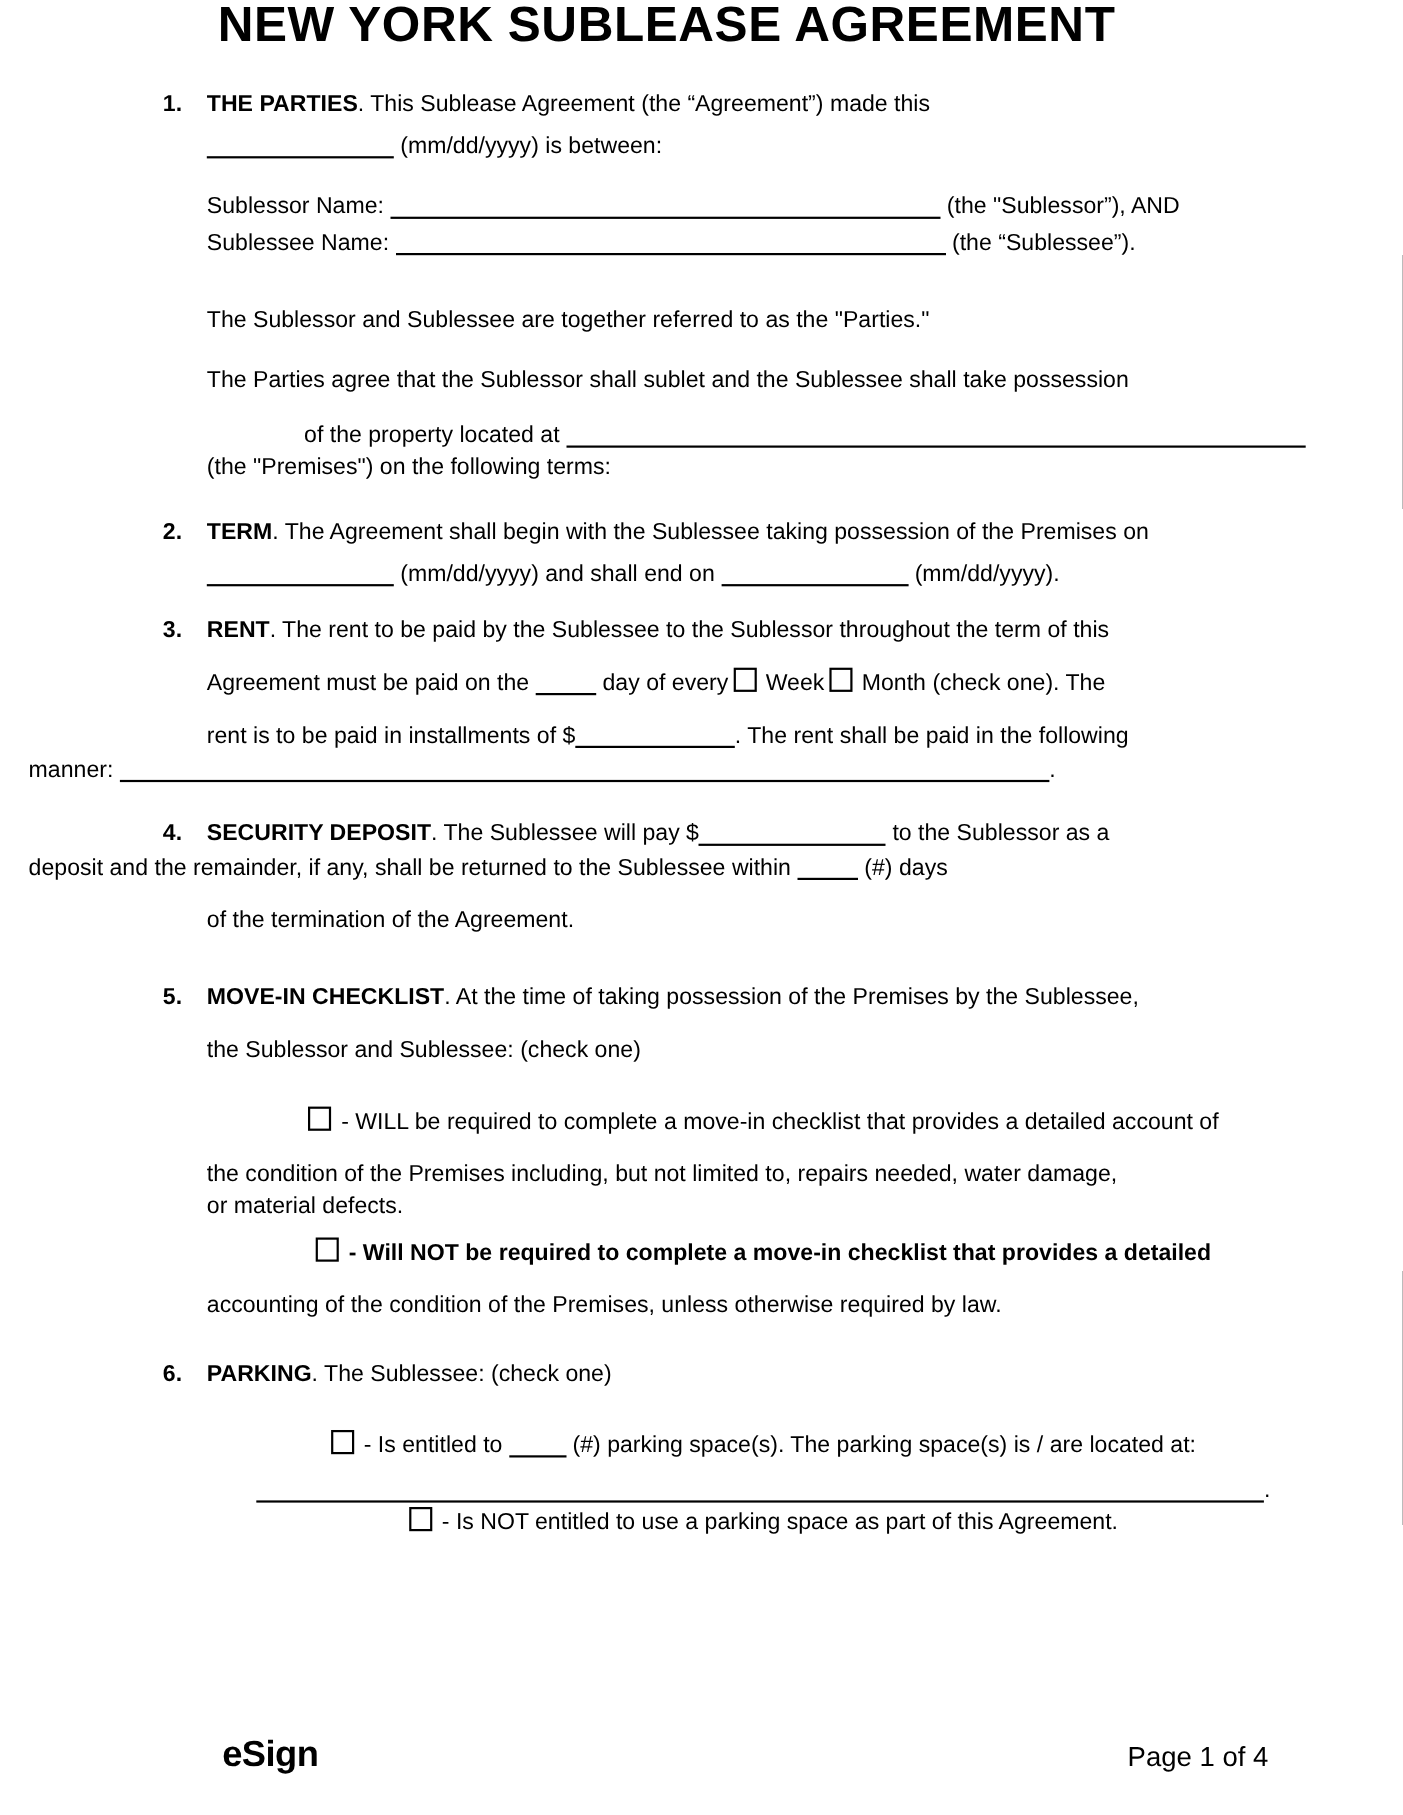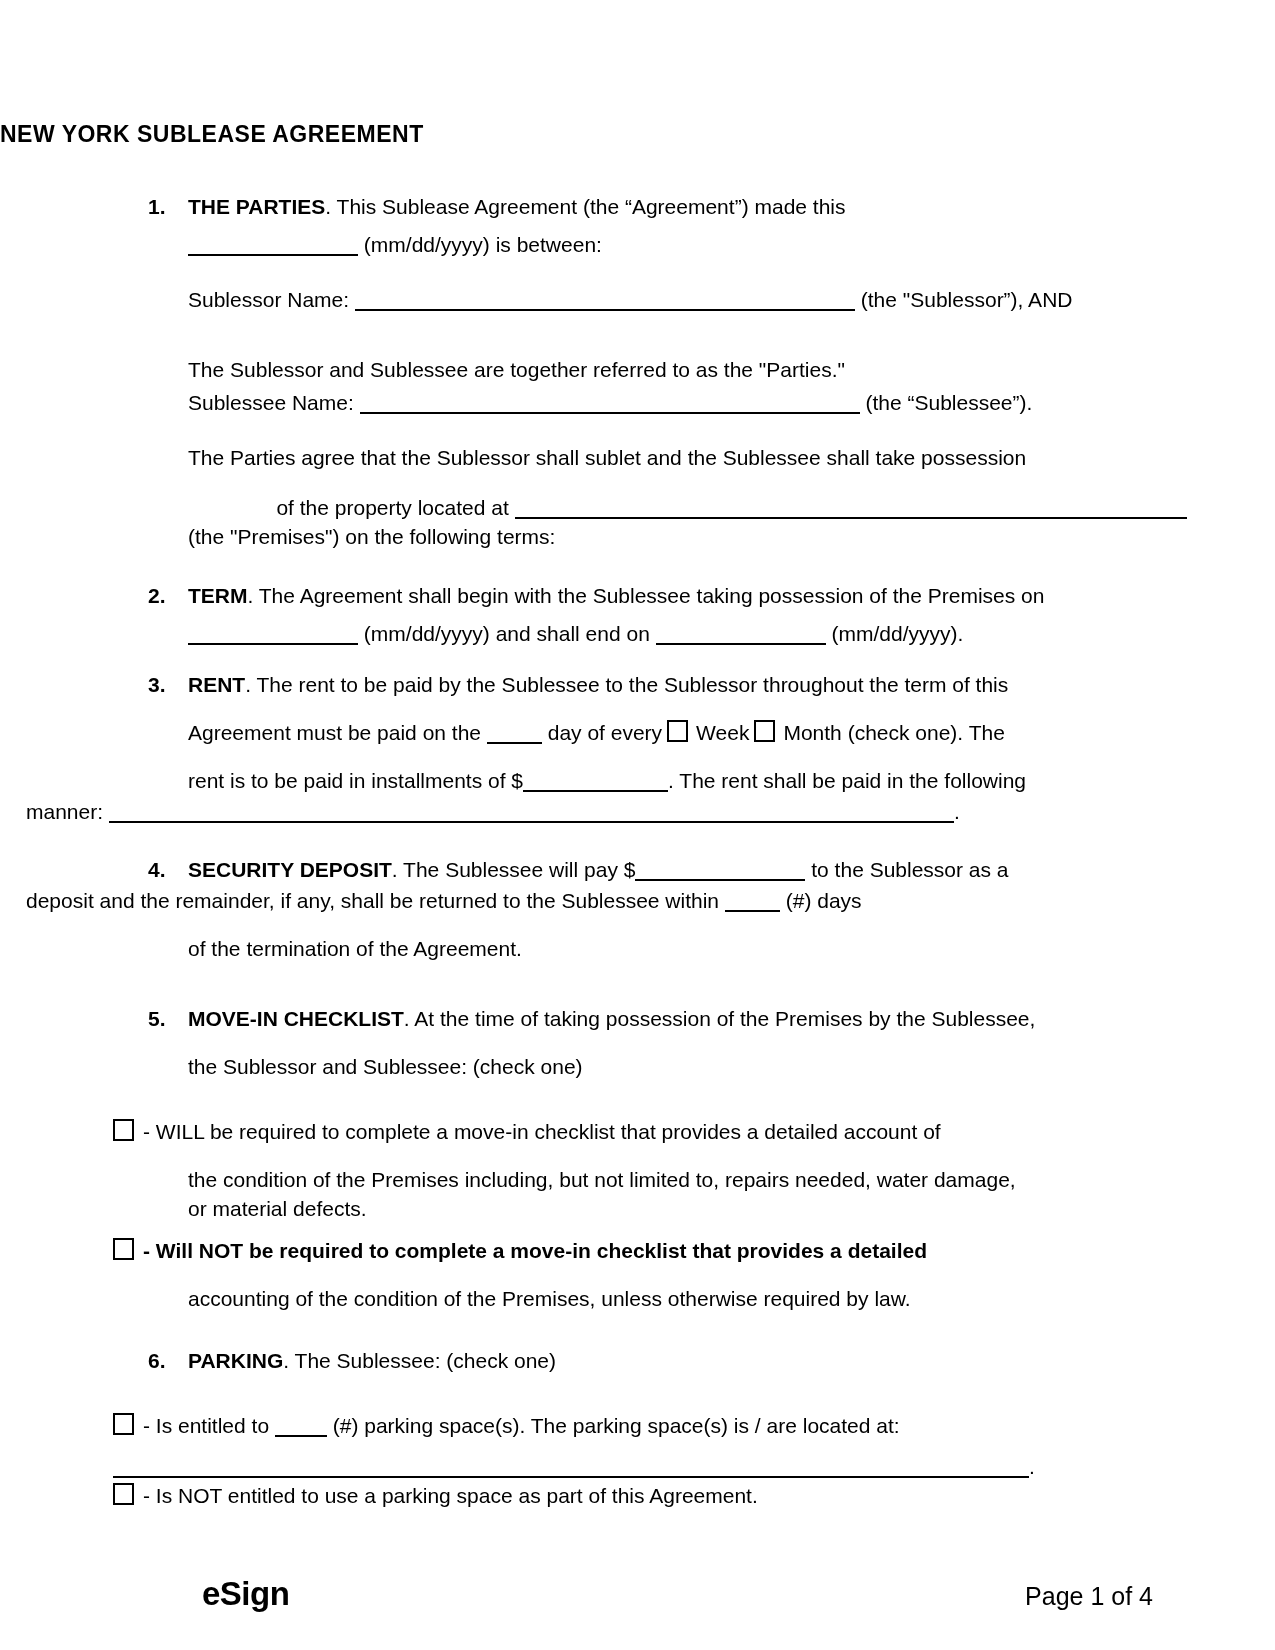--- a/index.html
+++ b/index.html
@@ -6,24 +6,23 @@
   .page{
     position:relative;
     width:1275px;height:1650px;
     margin:0 auto;
     background:#ffffff;
     font-family:"Liberation Sans", sans-serif;
     font-size:21px;color:#000;
     overflow:hidden;
   }
   .title{
-    padding-top:112px;
     padding-right:63px;
-    text-align:left;
-    font-size:23px;
+    text-align:center;
+    font-size:45px;
     font-weight:bold;
     line-height:44px;
     letter-spacing:0.5px;
     white-space:nowrap;
   }
   .line{
     position:relative;
     padding-left:188px;
     line-height:29px;
     white-space:nowrap;
@@ -50,21 +49,21 @@
   .w55{width:55px;}
   .w52{width:52px;}
   .cb{
     display:inline-block;
     width:17px;height:18px;
     border:2.5px solid #000;
     vertical-align:-2px;
     background:#fff;
   }
   .cb.inline{margin-left:5px;margin-right:8px;}
-  .opt{padding-left:113px;}
+  .opt{padding-left:113px;text-align:center;}
   .opt .cb{margin-right:9px;}
   
   .mt36{margin-top:36px;} .mt9{margin-top:9px;} .mt26{margin-top:26px;}
   .mt4{margin-top:4px;} .mt41{margin-top:41px;} .mt3{margin-top:21px;text-align:center;}
   .mt0{margin-top:0px;} .mt30{margin-top:30px;} .mt22{margin-top:22px;}
   .mt1{margin-top:19px;} .mt2{margin-top:2px;padding-left:26px;} .mt29{margin-top:29px;}
   .mt13{margin-top:13px;font-weight:bold;} .mt33{margin-top:33px;} .mt12{margin-top:12px;}
   .footer{
     position:absolute;
     left:166px;right:122px;top:1575px;
@@ -95,28 +94,28 @@
   <div class="line mt9">
     <span class="blank w170"></span>
     <span>(mm/dd/yyyy) is between:</span>
   </div>
 
   <div class="line mt26">
     <span>Sublessor Name:</span>
     <span class="blank w500"></span>
     <span>(the "Sublessor”), AND</span>
   </div>
-  <div class="line mt41">
-    <span>The Sublessor and Sublessee are together referred to as the "Parties."</span>
-  </div>
-
   <div class="line mt4">
     <span>Sublessee Name:</span>
     <span class="blank w500"></span>
     <span>(the “Sublessee”).</span>
+  </div>
+
+  <div class="line mt41">
+    <span>The Sublessor and Sublessee are together referred to as the "Parties."</span>
   </div>
 
   <div class="line mt26">
     <span>The Parties agree that the Sublessor shall sublet and the Sublessee shall take possession</span>
   </div>
   <div class="line mt3">
     <span>of the property located at</span>
     <span class="blank w672"></span>
   </div>
   <div class="line mt0">

